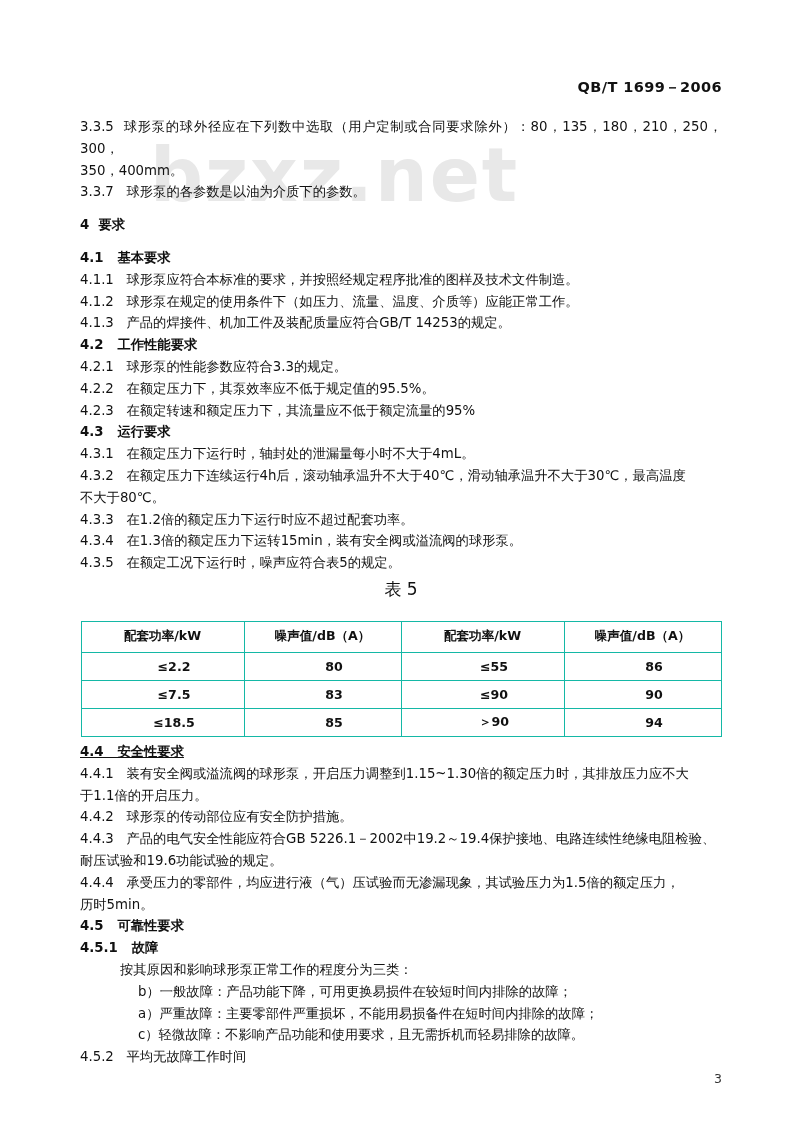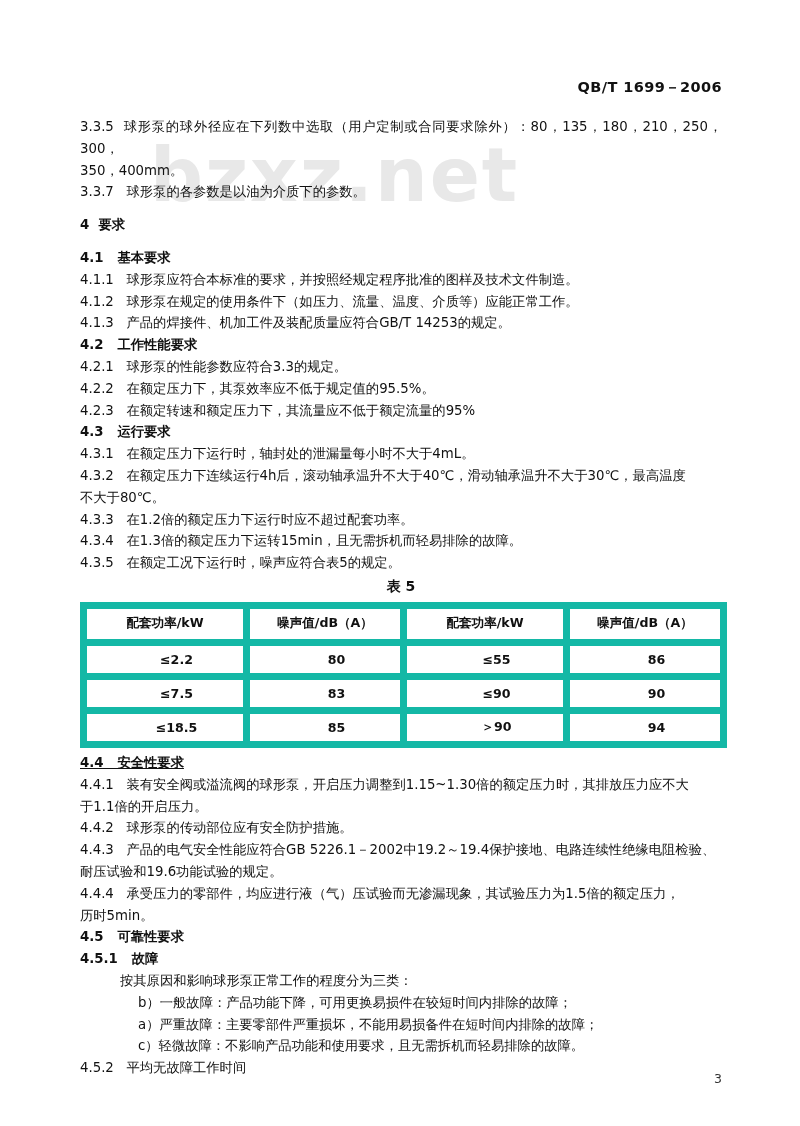--- a/index.html
+++ b/index.html
@@ -65,33 +65,33 @@
   .ln.clause { margin-top: 0px; }
   .ln.heading { font-weight: 700; }
   .ln.gap-top { margin-top: 11px; }
   .ln.gap-small { margin-top: 4px; text-decoration: underline; }
   .ln.indent1 { padding-left: 40px; }
   .ln.indent2 { padding-left: 58px; }
 
   
   .table-caption {
     text-align: center;
-    font-size: 14px;
-    font-weight: 700;
+    font-size: 17px;
+    font-weight: 400;
     margin-top: 4px;
-    margin-bottom: 6px;
+    margin-bottom: 20px;
   }
   table.t5 {
     border-collapse: collapse;
     width: 640px;
     margin: 0 auto;
     table-layout: fixed;
   }
   table.t5 th, table.t5 td {
-    border: 7px solid #14b8a6;
+    border: 1px solid #14b8a6;
     text-align: center;
     font-size: 12.6px;
     height: 27px;
     padding: 0 2px;
     color: #111;
   }
   table.t5 th {
     font-weight: 700;
     height: 30px;
   }
@@ -136,21 +136,21 @@
     <p class="ln heading">4.2   工作性能要求</p>
     <p class="ln clause">4.2.1   球形泵的性能参数应符合3.3的规定。</p>
     <p class="ln clause">4.2.2   在额定压力下，其泵效率应不低于规定值的95.5%。</p>
     <p class="ln clause">4.2.3   在额定转速和额定压力下，其流量应不低于额定流量的95%</p>
 
     <p class="ln heading">4.3   运行要求</p>
     <p class="ln clause">4.3.1   在额定压力下运行时，轴封处的泄漏量每小时不大于4mL。</p>
     <p class="ln clause">4.3.2   在额定压力下连续运行4h后，滚动轴承温升不大于40℃，滑动轴承温升不大于30℃，最高温度</p>
     <p class="ln">不大于80℃。</p>
     <p class="ln clause">4.3.3   在1.2倍的额定压力下运行时应不超过配套功率。</p>
-    <p class="ln clause">4.3.4   在1.3倍的额定压力下运转15min，且无需拆机而轻易排除的故障。</p>
+    <p class="ln clause">4.3.4   在1.3倍的额定压力下运转15min，装有安全阀或溢流阀的球形泵。</p>
     <p class="ln clause">4.3.5   在额定工况下运行时，噪声应符合表5的规定。</p>
 
     <div class="table-caption">表 5</div>
     <table class="t5">
       <colgroup>
           <col class="c1">
           <col class="c2">
           <col class="c3">
           <col class="c4">
         </colgroup>

